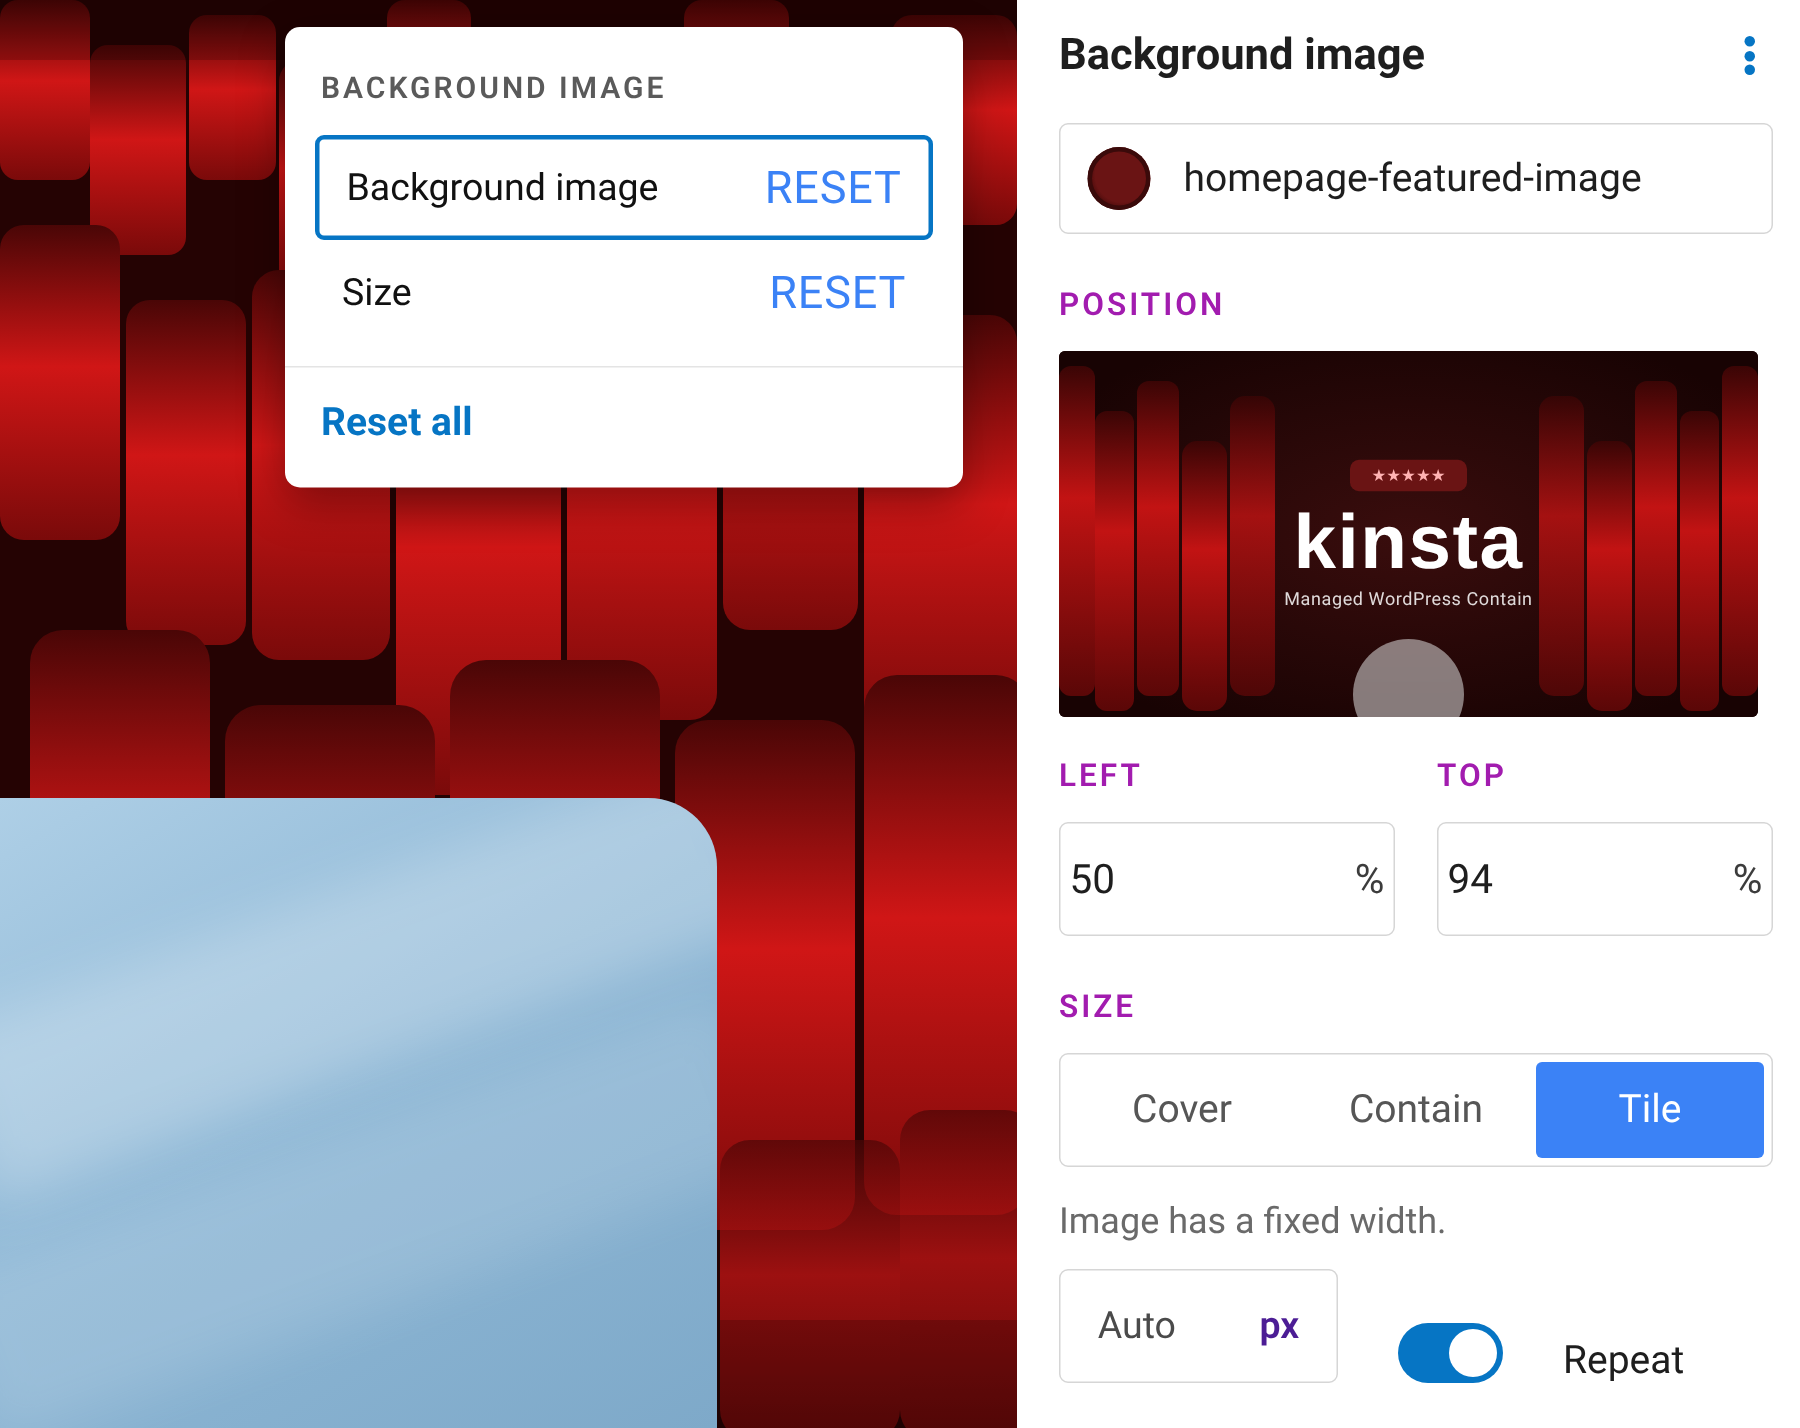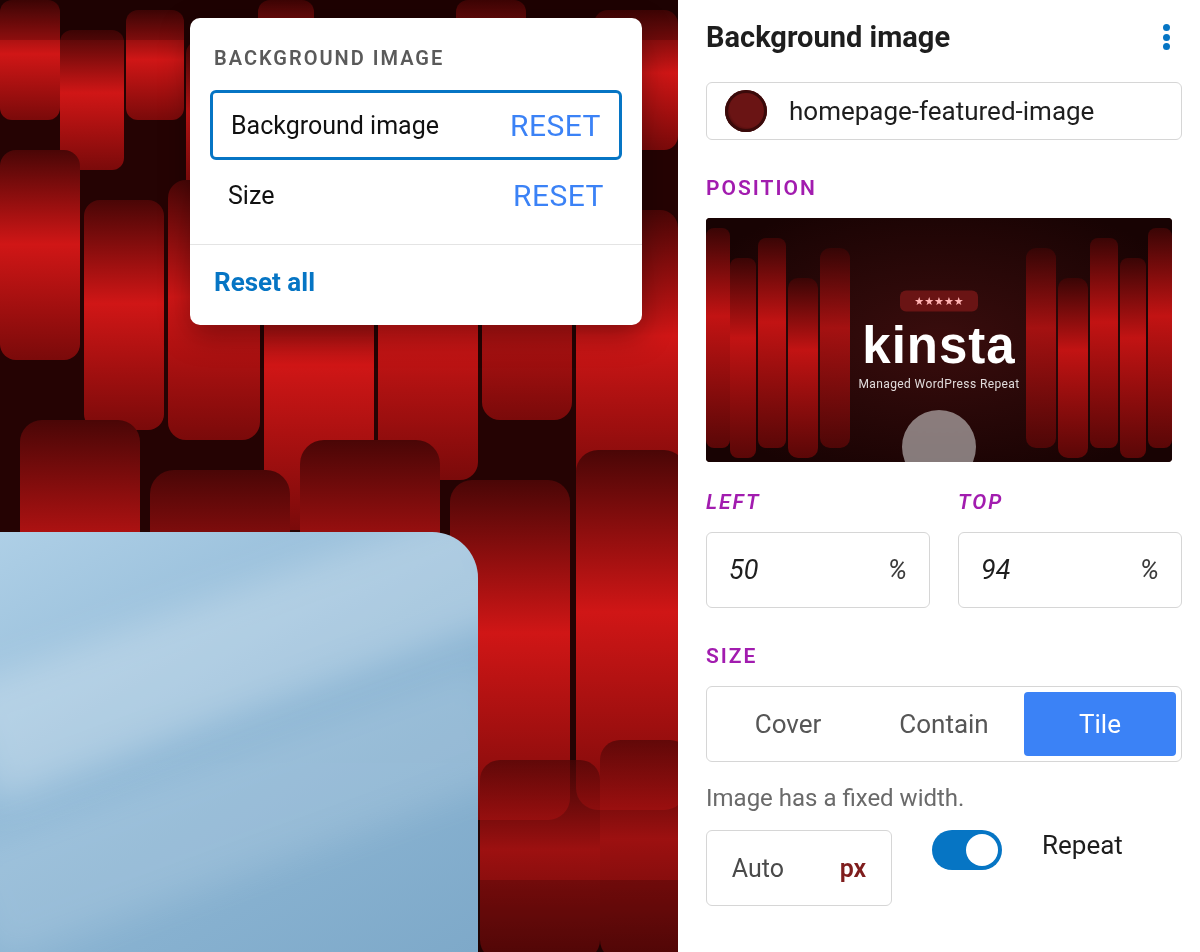--- a/index.html
+++ b/index.html
@@ -72,21 +72,21 @@
   .sidebar{
     width:522px; height:952px; background:#fff; padding: 20px 18px 20px 28px;
     overflow:hidden;
   }
   .sb-header{ display:flex; align-items:center; justify-content:space-between; margin-bottom:28px;}
   .sb-title{ font-size:29px; font-weight:700; }
   .kebab{ width:32px; height:32px; display:flex; flex-direction:column; justify-content:space-between; align-items:center; padding:3px 0; cursor:pointer;}
   .kebab span{ width:7px; height:7px; background:#0675c4; border-radius:50%; display:block;}
 
   .img-field{
-    border:1.5px solid #d6d6d6; border-radius:6px; height:58px;
+    border:1.5px solid #d6d6d6; border-radius:6px; height:74px;
     display:flex; align-items:center; padding:0 18px; gap:22px; margin-bottom:36px;
   }
   .thumb{
     width:42px; height:42px; border-radius:50%; background: radial-gradient(circle at 55% 45%, #6a1414 0 55%, #300404 80%);
     box-shadow: inset 0 0 0 3px #3a0a0a;
   }
   .img-name{ font-size:26px; }
 
   .sec-label{ font-size:21px; letter-spacing:2px; color:#a21caf; font-weight:600; margin-bottom:18px;}
 
@@ -103,45 +103,45 @@
     display:inline-block; background:#6a1414; border-radius:6px; padding:4px 14px; font-size:11px; color:#ffb3b3; margin-bottom:8px;
   }
   .pp-logo{ font-family: "Arial Black", Arial, sans-serif; font-weight:900; font-size:51px; letter-spacing:1px; line-height:1; }
   .pp-sub{ font-size:12px; opacity:.85; margin-top:6px; letter-spacing:.4px;}
   .focal{
     position:absolute; width:74px; height:74px; border-radius:50%;
     background:rgba(220,220,220,.55); left:50%; bottom:-22px; transform:translateX(-50%);
     backdrop-filter: blur(1px);
   }
 
-  .two-col{ display:flex; gap:28px; margin-bottom:36px;font-style:italic;}
+  .two-col{ display:flex; gap:28px; margin-bottom:36px;}
   .col{ flex:1; }
   .num-field{
     border:1.5px solid #d6d6d6; border-radius:6px; height:76px;
-    display:flex; align-items:center; justify-content:space-between; padding:0 22px;
+    display:flex; align-items:center; justify-content:space-between; padding:0 6px;
     font-size:27px;
   }
   .num-field .unit{ color:#3c3c3c; }
 
   .seg{
     border:1.5px solid #d6d6d6; border-radius:6px; height:76px;
     display:flex; align-items:stretch; padding:5px; gap:4px; margin-bottom:22px;text-align:center;
   }
   .seg-btn{ flex:1; display:flex; align-items:center; justify-content:center; font-size:26px; cursor:pointer; border-radius:4px; color:#565656;}
   .seg-btn.active{ background:#3b82f6; color:#fff; }
 
   .hint{ font-size:24px; color:#6a6a6a; margin-bottom:18px;}
 
-  .bottom-row{ display:flex; align-items:flex-start; gap:40px;}
+  .bottom-row{ display:flex; align-items:flex-end; gap:40px;}
   .unit-toggle{
     border:1.5px solid #d6d6d6; border-radius:6px; height:76px; width:186px;
     display:flex; align-items:center; justify-content:space-around; font-size:25px; gap:6px;
   }
   .unit-toggle .auto{ color:#4a4a4a; }
-  .unit-toggle .px{ color:#7f1d1d; font-weight:600; }
+  .unit-toggle .px{ color:#4c1d95; font-weight:600; }
   .switch{
     width:70px; height:40px; border-radius:40px; background:#0675c4; position:relative; cursor:pointer;
   }
   .switch .knob{ position:absolute; right:4px; top:4px; width:32px; height:32px; background:#fff; border-radius:50%; }
   .repeat-label{ font-size:26px; }
 
 </style>
 </head>
 <body>
 
@@ -260,21 +260,21 @@
         <rect x="442" y="10" width="24" height="220" rx="8"></rect>
         <rect x="414" y="40" width="26" height="200" rx="8"></rect>
         <rect x="384" y="20" width="28" height="210" rx="8"></rect>
         <rect x="352" y="60" width="30" height="180" rx="10"></rect>
         <rect x="320" y="30" width="30" height="200" rx="10" opacity=".8"></rect>
       </g>
     </svg>
     <div class="pp-center">
       <div class="pp-badge">★★★★★</div>
       <div class="pp-logo">kinsta</div>
-      <div class="pp-sub">Managed WordPress Repeat</div>
+      <div class="pp-sub">Managed WordPress Contain</div>
     </div>
     <div class="focal"></div>
   </div>
 
   <div class="two-col">
     <div class="col">
       <div class="sec-label">LEFT</div>
       <div class="num-field">
         <span>50</span>
         <span class="unit">%</span>

